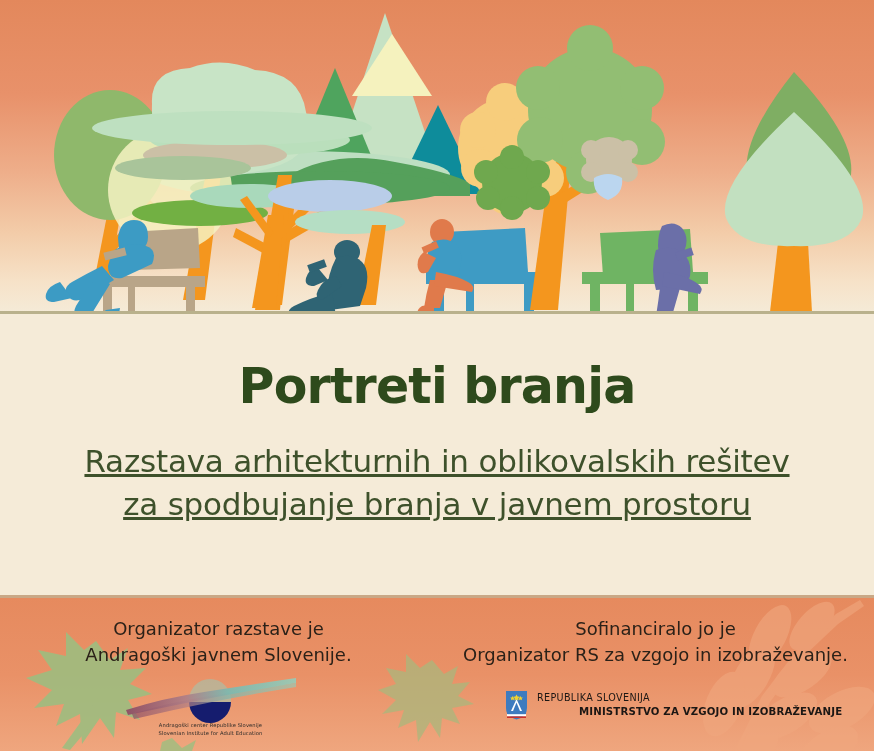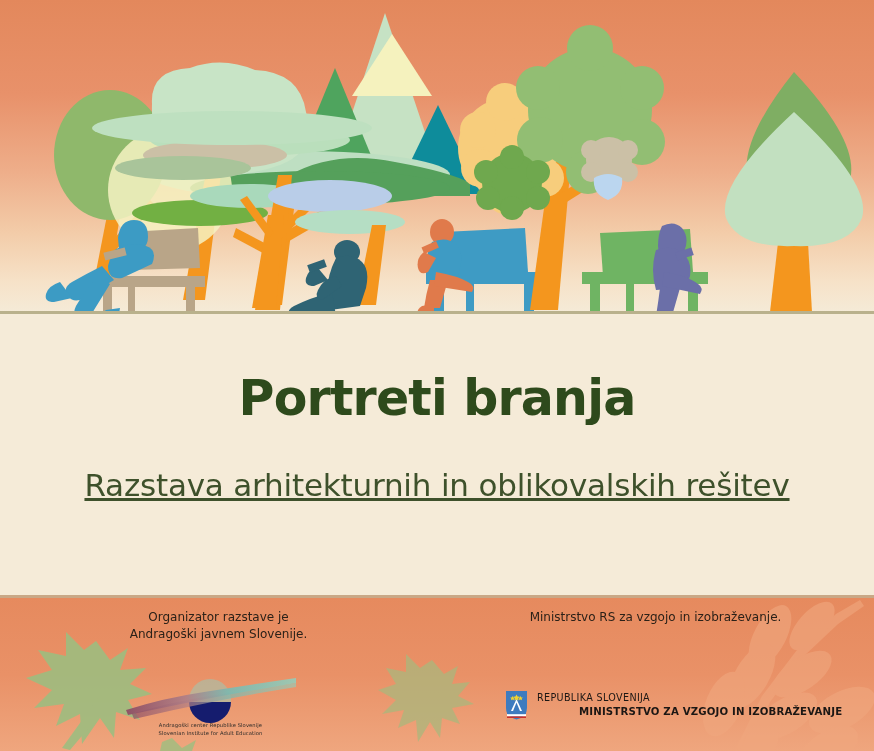--- a/index.html
+++ b/index.html
@@ -48,21 +48,21 @@
   .title-band {
     position: absolute;
     left: 0;
     top: 314px;
     width: 874px;
     height: 283px;
     background: #F5EBD8;
     text-align: center;
   }
   .poster-title {
-    margin: 12px;
+    margin: 0;
     padding-top: 47px;
     font-family: "DejaVu Sans", sans-serif;
     font-weight: bold;
     font-size: 49px;
     letter-spacing: -0.8px;
     color: #2E4A1C;
     line-height: 1.05;
   }
   .poster-subtitle {
     margin: 0;
@@ -107,23 +107,23 @@
     display: flex;
   }
   .footer-col {
     flex: 1 1 50%;
     position: relative;
     text-align: center;
   }
   .footer-text {
     position: relative;
     z-index: 3;
-    padding-top: 11px;
-    font-family: "DejaVu Sans", sans-serif;
-    font-size: 12px;
+    padding-top: 18px;
+    font-family: "DejaVu Sans", sans-serif;
+    font-size: 18px;
     color: #2B2118;
     line-height: 1.42;
   }
   .footer-text span { display: block; }
 
   
   .acs-logo {
     position: absolute;
     z-index: 3;
     left: 118px;
@@ -335,20 +335,21 @@
 
     </svg>
   </div>
 
   <div class="ground-line"></div>
 
   <div class="title-band">
     <h1 class="poster-title">Portreti branja</h1>
     <p class="poster-subtitle">
       <span>Razstava arhitekturnih in oblikovalskih rešitev</span>
+      <span>za spodbujanje branja v javnem prostoru</span>
     </p>
   </div>
 
   <div class="footer-divider"></div>
 
   <div class="footer-band">
 
     <svg class="footer-leaves" width="874" height="153" viewBox="0 0 874 153" xmlns="http://www.w3.org/2000/svg">
 
       <g opacity="0.88">
@@ -380,21 +381,22 @@
 
     <div class="footer-cols">
       <div class="footer-col">
         <div class="footer-text">
           <span>Organizator razstave je</span>
           <span>Andragoški javnem Slovenije.</span>
         </div>
       </div>
       <div class="footer-col">
         <div class="footer-text">
-          <span>Ministrstvo RS za vzgojo in izobraževanje.</span>
+          <span>Sofinanciralo jo je</span>
+          <span>Organizator RS za vzgojo in izobraževanje.</span>
         </div>
       </div>
     </div>
 
     <div class="acs-logo">
       <svg width="185" height="50" viewBox="0 0 185 50" xmlns="http://www.w3.org/2000/svg">
         <defs>
           <linearGradient id="acsWave" x1="0" y1="0" x2="1" y2="0">
             <stop offset="0%" stop-color="#8E4E64"></stop>
             <stop offset="35%" stop-color="#B07F86"></stop>

